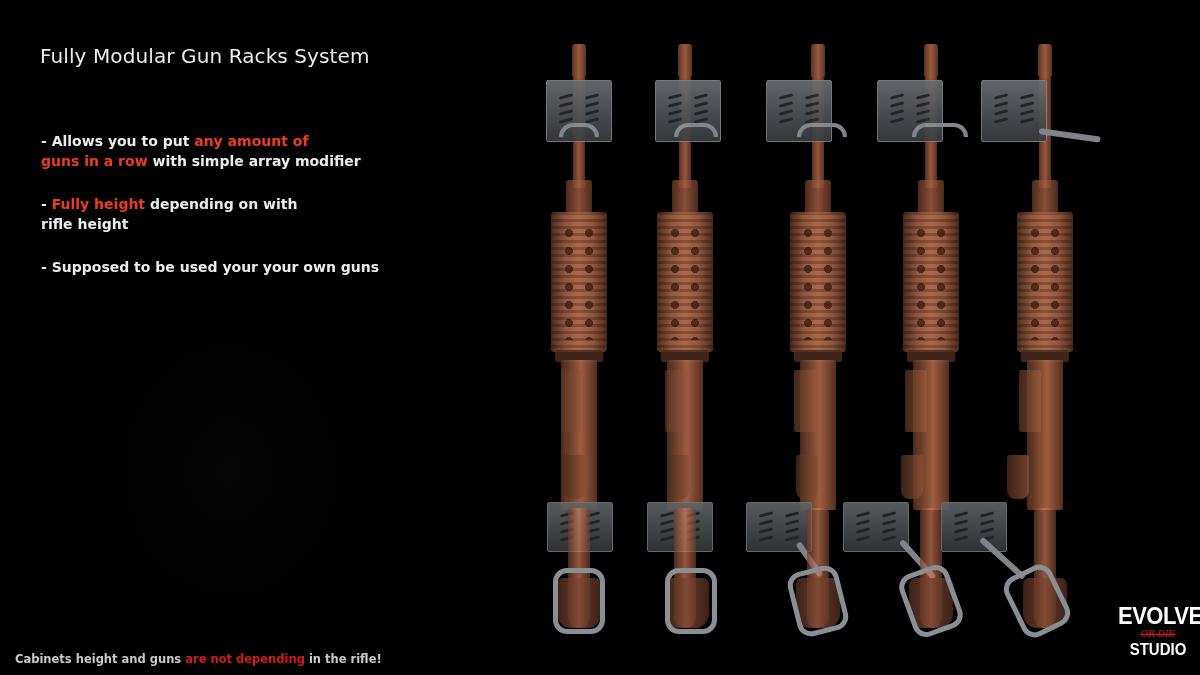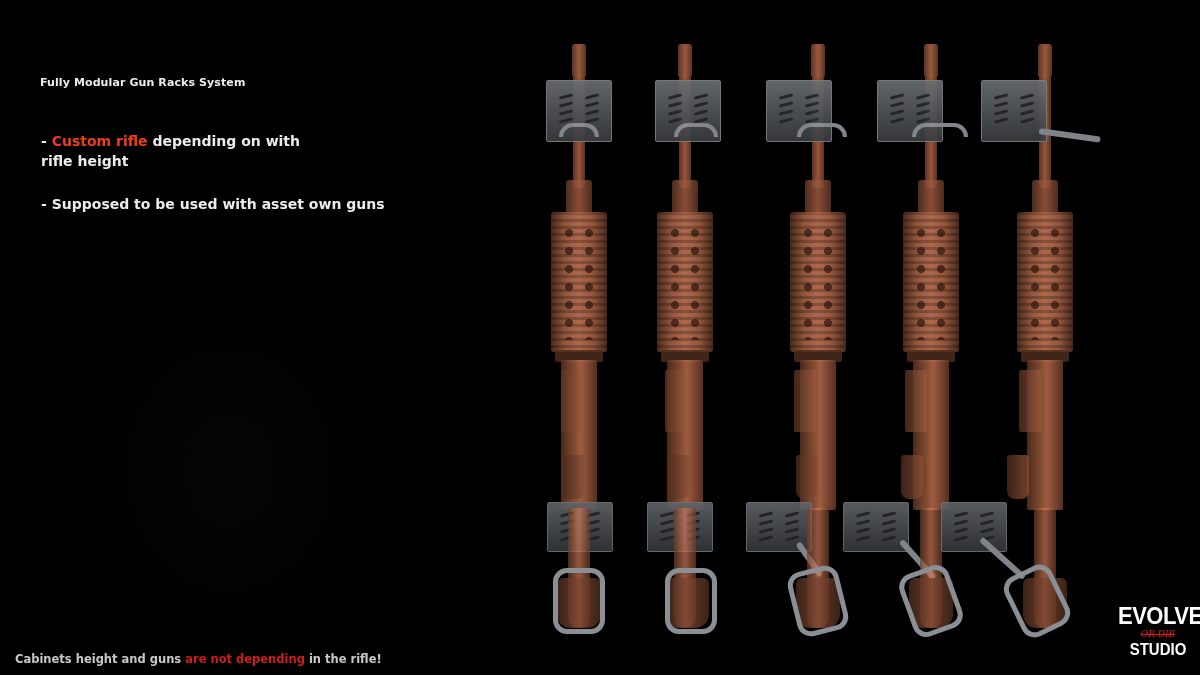--- a/index.html
+++ b/index.html
@@ -8,21 +8,21 @@
 
     .stage {
       position: absolute; inset: 0;
       background:
         radial-gradient(ellipse 220px 260px at 230px 470px, rgba(255,255,255,0.018), rgba(0,0,0,0) 70%),
         #000;
     }
 
     .title {
       position: absolute; left: 40px; top: 44px;
-      font-size: 11px; font-weight: bold; letter-spacing: 0.1px; color: #ececec; margin-top: 32px;
+      font-size: 20px; font-weight: normal; letter-spacing: 0.1px; color: #ececec;
     }
 
     .features { position: absolute; left: 41px; top: 131px; width: 360px; }
     .feature { font-size: 14px; font-weight: bold; line-height: 20px; margin-bottom: 23px; color: #ececec; }
     .hl { color: #ee3d1e; }
 
     .footer-note {
       position: absolute; left: 15px; top: 652px;
       font-size: 11.5px; font-weight: bold; color: #c8c8c8;
     }
@@ -122,25 +122,29 @@
   </style>
 </head>
 <body>
 
 <div class="stage"></div>
 
 <div class="title">Fully Modular Gun Racks System</div>
 
 <div class="features">
   <div class="feature">
-    <span>- </span><span class="hl">Custom rifle</span><span> depending on with</span><br>
+    <span>- Allows you to put </span><span class="hl">any amount of</span><br>
+    <span class="hl">guns in a row</span><span> with simple array modifier</span>
+  </div>
+  <div class="feature">
+    <span>- </span><span class="hl">Fully height</span><span> depending on with</span><br>
     <span>rifle height</span>
   </div>
   <div class="feature">
-    <span>- Supposed to be used with asset own guns</span>
+    <span>- Supposed to be used your your own guns</span>
   </div>
 </div>
 
 <div class="rack-col" style="left:519px;">
   <div class="muzzle"></div>
   <div class="barrel"></div>
   <div class="top-plate">
     <div class="slot" style="left:12px;top:14px"></div>
       <div class="slot" style="left:38px;top:14px"></div>
     <div class="slot" style="left:12px;top:22px"></div>

